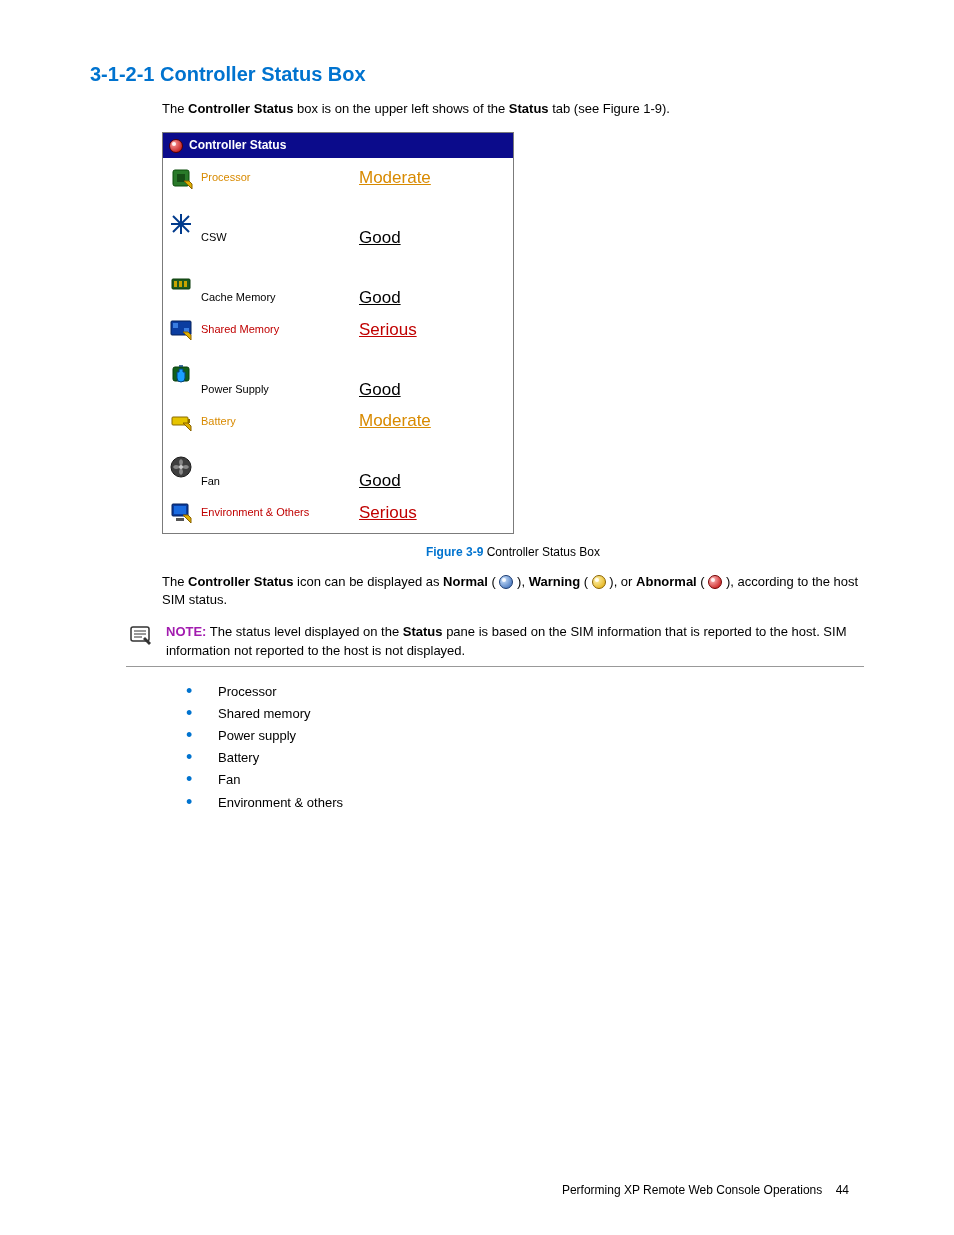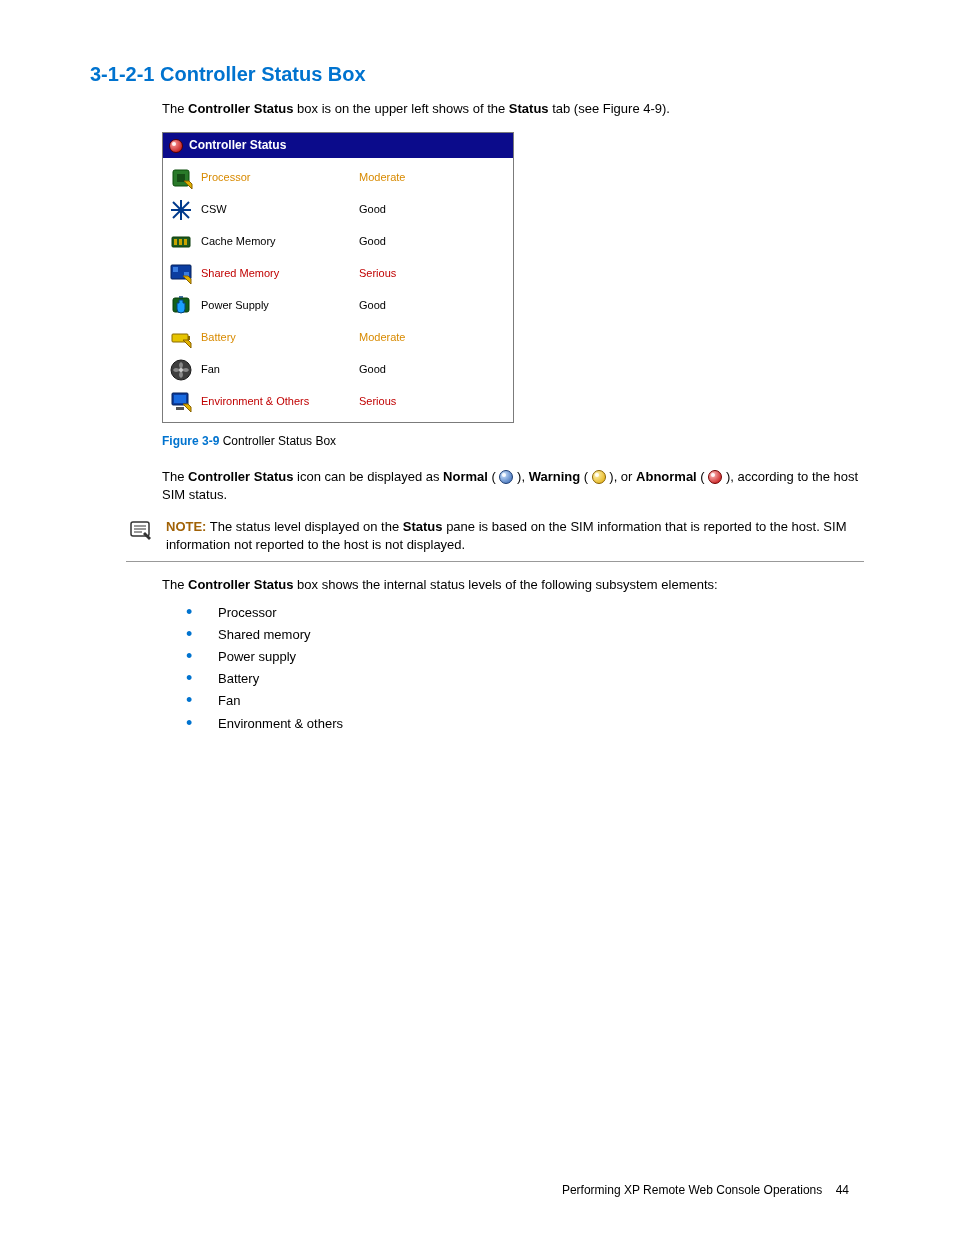--- a/index.html
+++ b/index.html
@@ -50,28 +50,29 @@
   }
   .cs-rows { padding: 4px 0; }
   .cs-row {
     display: flex;
     align-items: center;
     padding: 4px 6px;
     gap: 8px;
   }
   .cs-icon-cell { width: 24px; height: 24px; display:flex; align-items:center; justify-content:center; }
   .cs-label-cell { width: 150px; font-family: Verdana, Arial, sans-serif; font-size: 11px; }
-  .cs-value-cell { font-family: Verdana, Arial, sans-serif; font-size: 11px; }
+  .cs-value-cell { font-family: Verdana, Arial, sans-serif; font-size: 17px; text-decoration: underline; }
   .st-moderate { color: #d88a00; }
-  .st-good { color: #000; }
+  .st-good { color: #000; margin-top: 28px; }
   .st-serious { color: #c00000; }
 
   .figure-caption {
     font-size: 12px;
-    margin: 8px 0 18px 0;
+    margin: 8px 0 12px 0;
+    text-align: center;
   }
   .figure-caption .fig-label { color: #0073cf; font-weight: bold; }
 
   
   .globe {
     display: inline-block;
     width: 14px; height: 14px;
     border-radius: 50%;
     vertical-align: -3px;
     box-sizing: border-box;
@@ -94,21 +95,21 @@
     padding: 4px 0 6px 0;
     margin: 10px 0 14px 0;
   }
   .note-icon {
     width: 30px;
     flex-shrink: 0;
     display:flex; align-items:flex-start; justify-content:center;
     padding-top:2px;
   }
   .note-text { flex: 1; }
-  .note-label { font-weight: bold; color: #a16207; }
+  .note-label { font-weight: bold; color: #a21caf; }
 
   
   ul.blue-bullets {
     list-style: none;
     padding: 0;
     margin: 6px 0 0 0;
   }
   ul.blue-bullets li {
     position: relative;
     padding: 2px 0 2px 56px;
@@ -135,21 +136,21 @@
   .subicon { width:24px; height:24px; }
 </style>
 </head>
 <body>
 
 <h2 class="section-heading">3-1-2-1 Controller Status Box</h2>
 
 <div class="indent">
 
   <p class="para">
-    <span>The </span><span class="bold">Controller Status</span><span> box is on the upper left shows of the </span><span class="bold">Status</span><span> tab (see Figure 4-9).</span>
+    <span>The </span><span class="bold">Controller Status</span><span> box is on the upper left shows of the </span><span class="bold">Status</span><span> tab (see Figure 1-9).</span>
   </p>
 
   <div class="cs-box">
     <div class="cs-header">
       <span class="globe globe-header"></span>
       <span>Controller Status</span>
     </div>
     <div class="cs-rows">
 
       <div class="cs-row">
@@ -281,23 +282,20 @@
         <path d="M5 6 h12 M5 9 h12 M5 12 h8" stroke="#333" stroke-width="1"></path>
         <path d="M16 12 l6 6 l-2 2 l-6 -6 z" fill="#333"></path>
       </svg>
   </div>
   <div class="note-text">
     <span class="note-label">NOTE:</span><span>  The status level displayed on the </span><span class="bold">Status</span><span> pane is based on the SIM information that is reported to the host. SIM information not reported to the host is not displayed.</span>
   </div>
 </div>
 
 <div class="indent">
-  <p class="para">
-    <span>The </span><span class="bold">Controller Status</span><span> box shows the internal status levels of the following subsystem elements:</span>
-  </p>
   <ul class="blue-bullets">
     <li>Processor</li>
     <li>Shared memory</li>
     <li>Power supply</li>
     <li>Battery</li>
     <li>Fan</li>
     <li>Environment &amp; others</li>
   </ul>
 </div>
 

